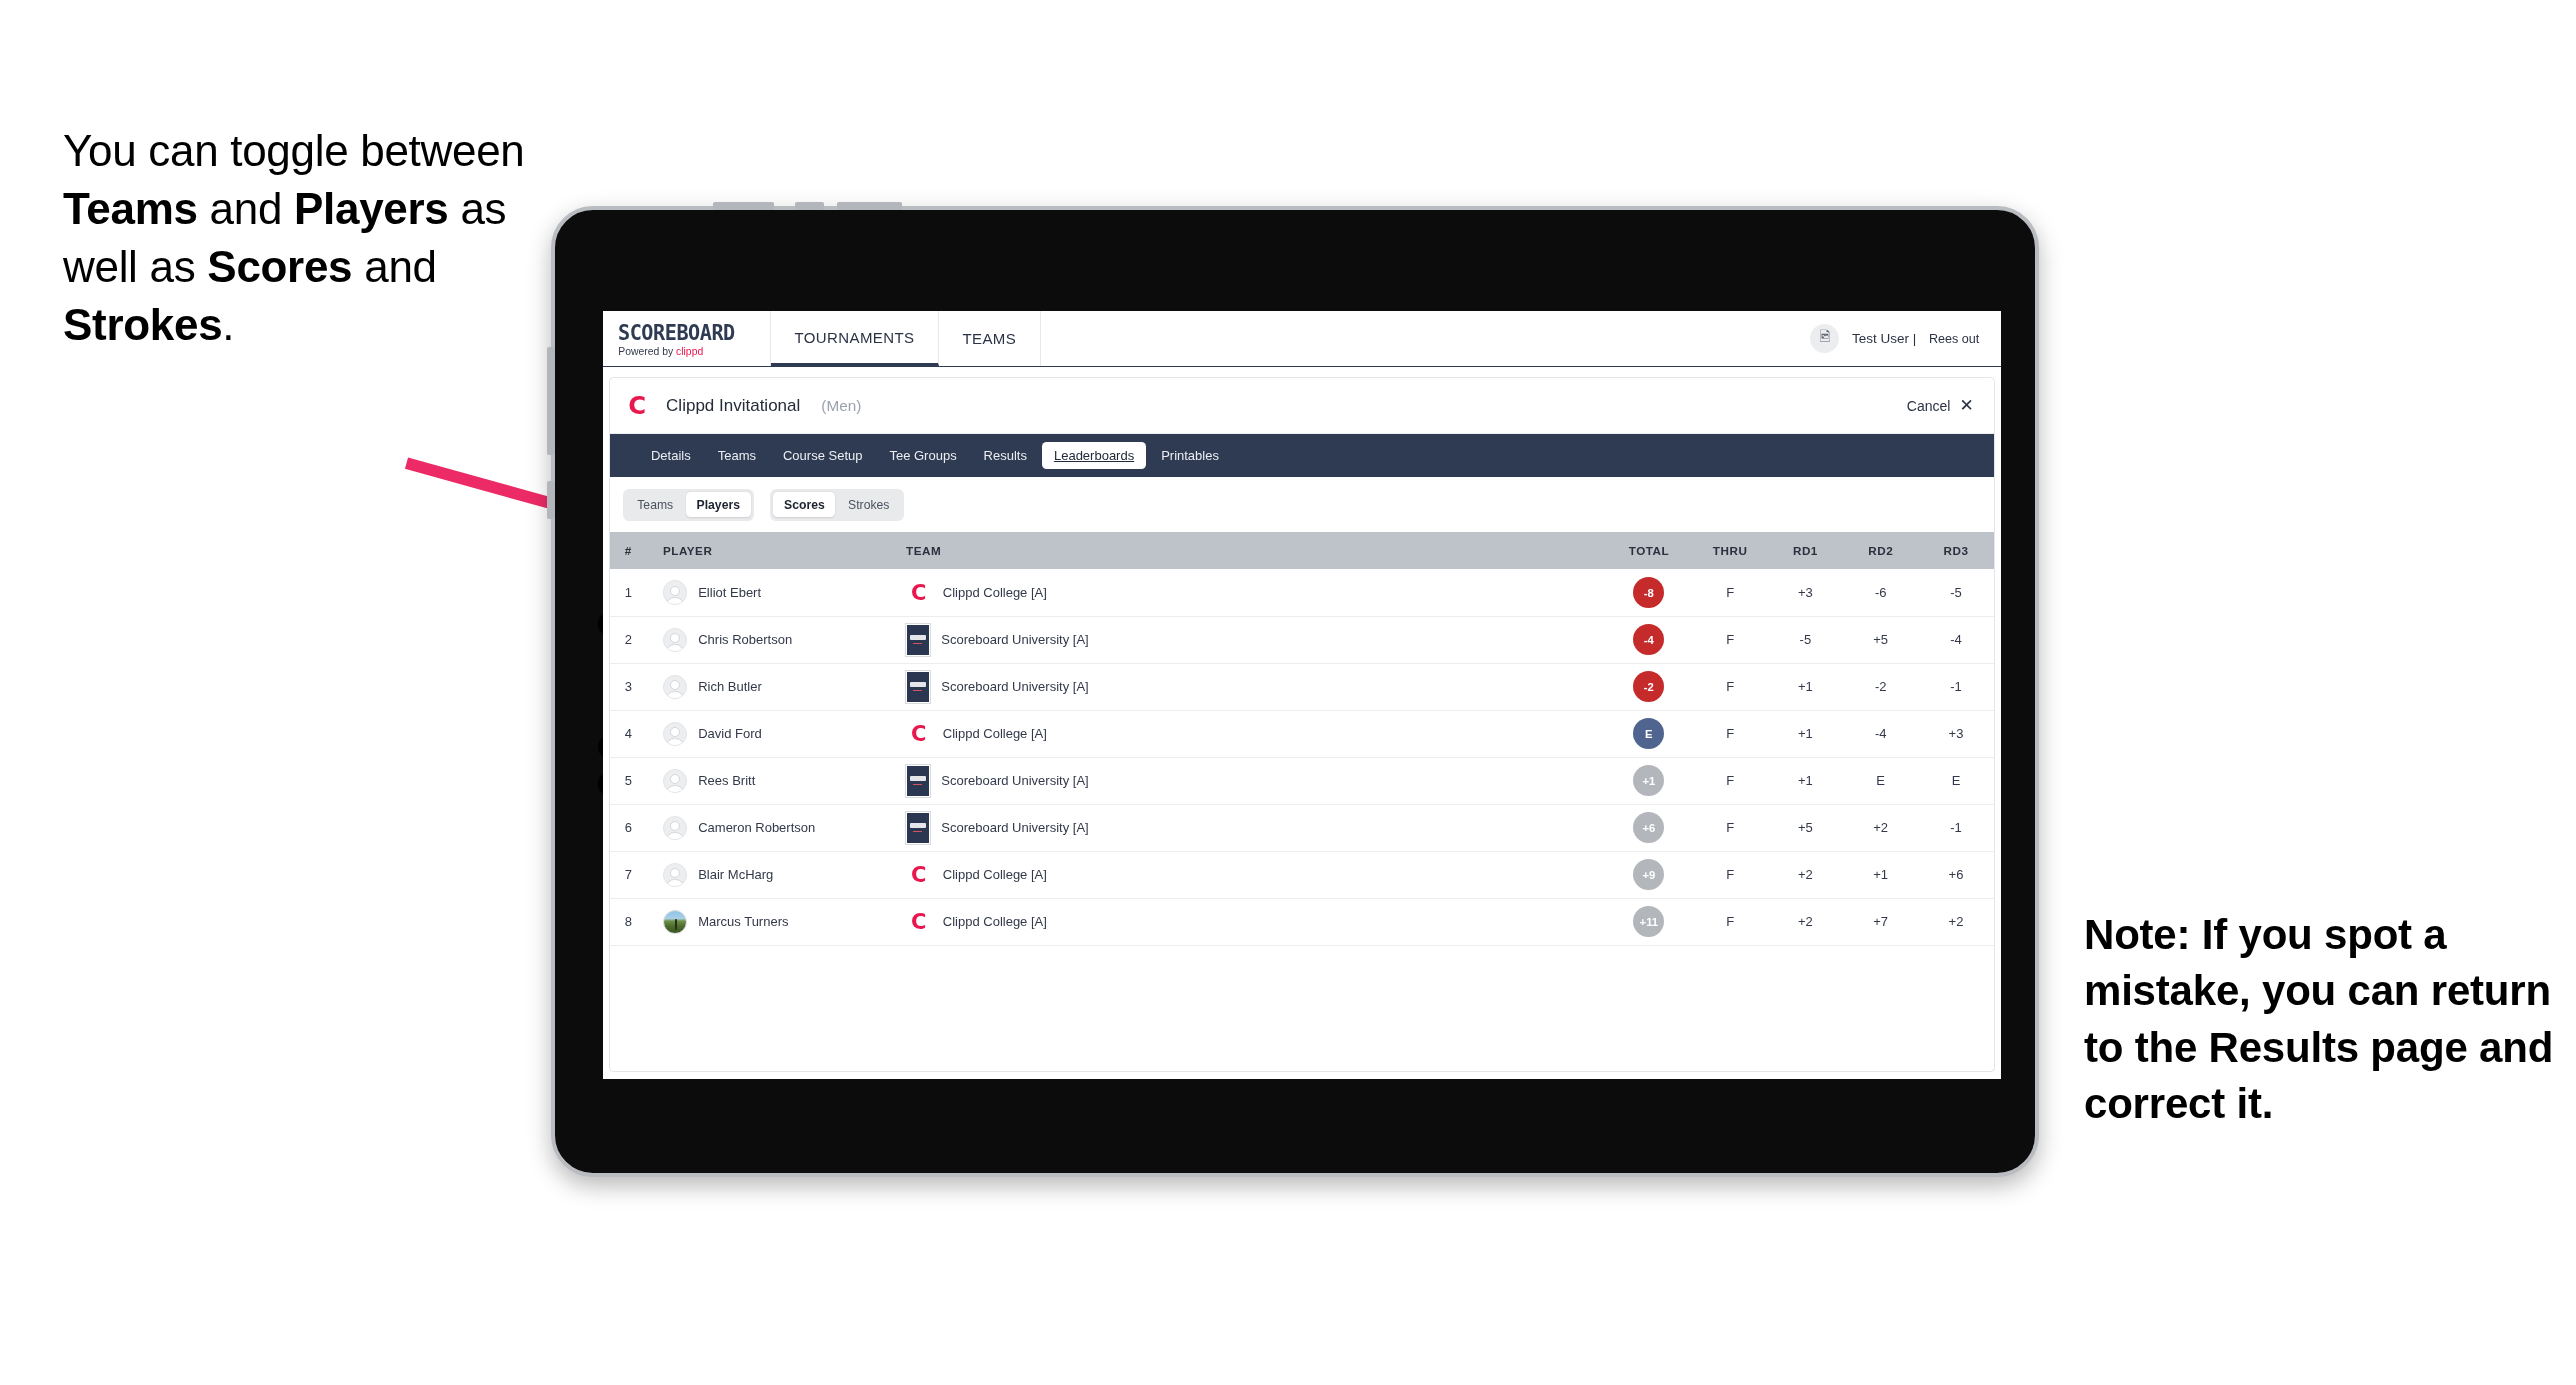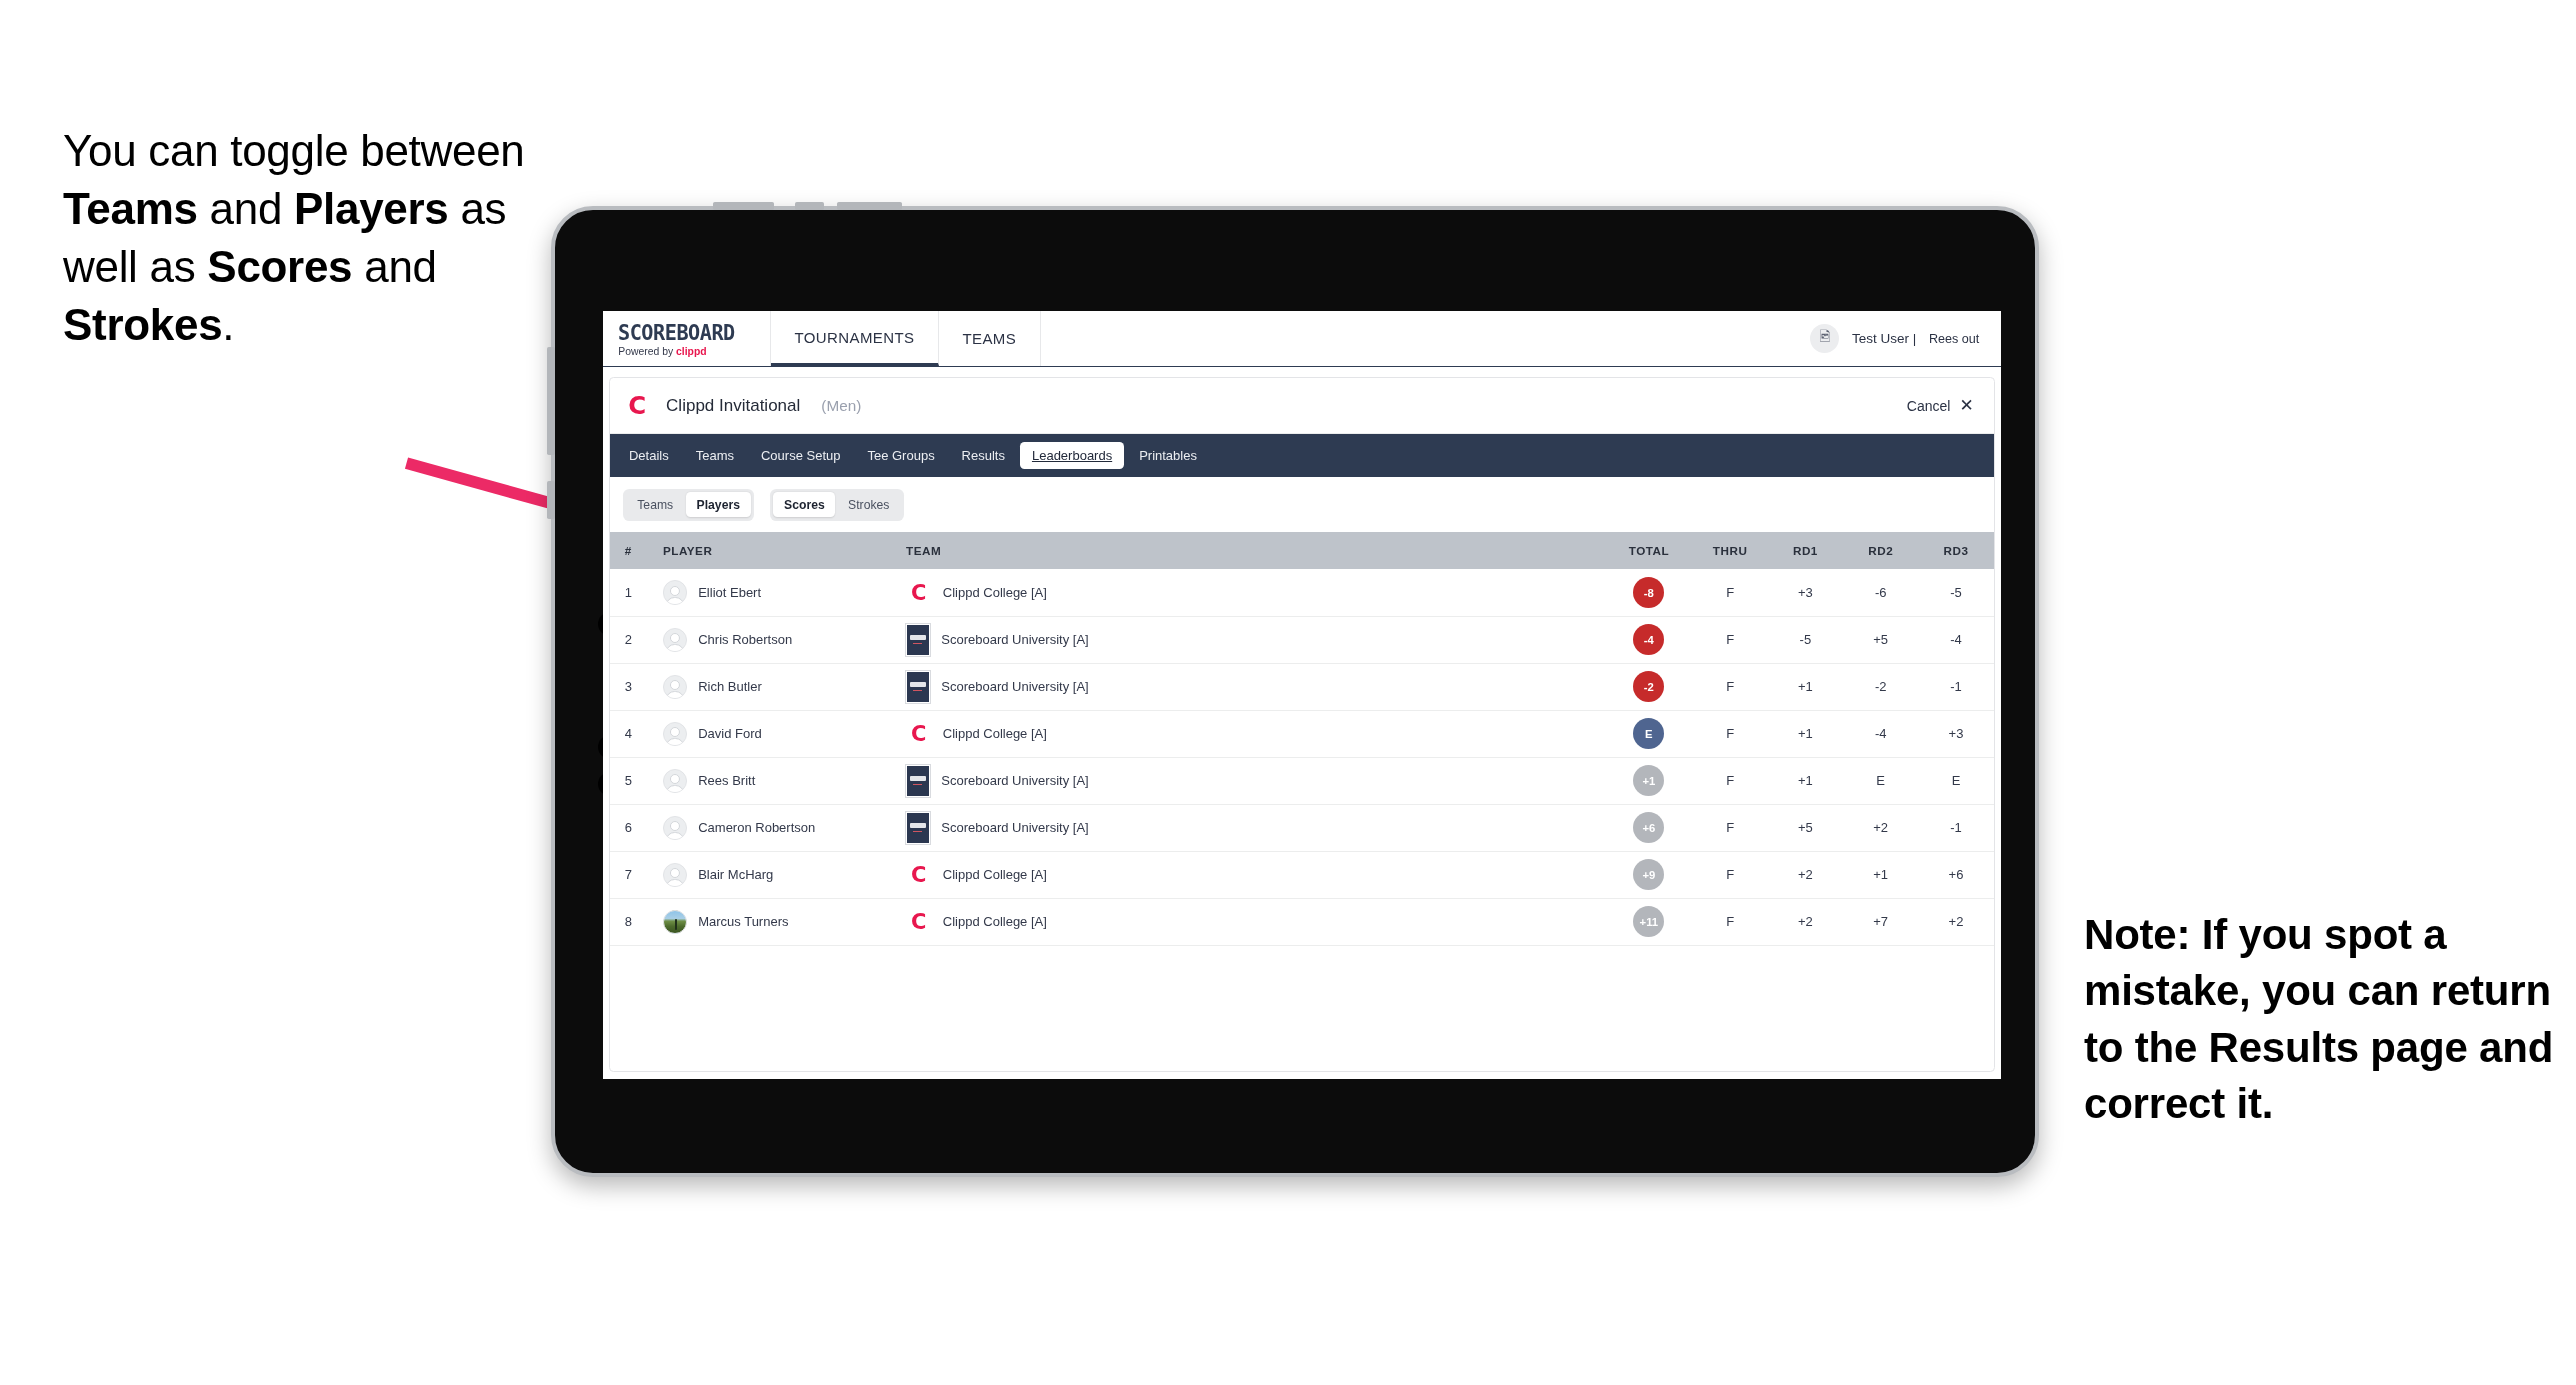--- a/index.html
+++ b/index.html
@@ -95,21 +95,21 @@
     color: #2e3b52;
     transform: scaleX(0.93);
     transform-origin: left center;
   }
   .brand-sub {
     font-size: 10.4px;
     color: #33384a;
     margin-top: 1.8px;
     white-space: nowrap;
   }
-  .brand-sub .cl { color:#e8174e; font-weight:700; }
+  .brand-sub .cl { color:#e8174e; font-weight:400; }
   .navtabs { display:flex; align-items:stretch; }
   .navtab {
     display:flex; align-items:center;
     padding: 0 23.5px;
     font-size: 15px;
     color: #2b3244;
     letter-spacing: 0.4px;
     border-right: 0.9px solid #e7e8ea;
     cursor:pointer;
   }
@@ -152,21 +152,21 @@
   .tourn-gender { font-size:15.3px; color:#9aa0ae; margin-left:21px; }
   .cancel-wrap { margin-left:auto; display:flex; align-items:center; gap:9px; cursor:pointer; }
   .cancel-txt { font-size:14px; color:#2b3244; }
   .cancel-x { font-size:17px; color:#2b3244; line-height:1; }
 
   
   .subnav {
     background:#2e3b52;
     height: 43px;
     display:flex; align-items:center;
-    padding-left: 7px;
+    padding-left: 29px;
     gap: 3.6px;
   }
   .subnav-item {
     font-size: 13px;
     color: #eceef2;
     padding: 6.3px 11.7px;
     border-radius: 4.5px;
     cursor:pointer;
     white-space:nowrap;
   }

